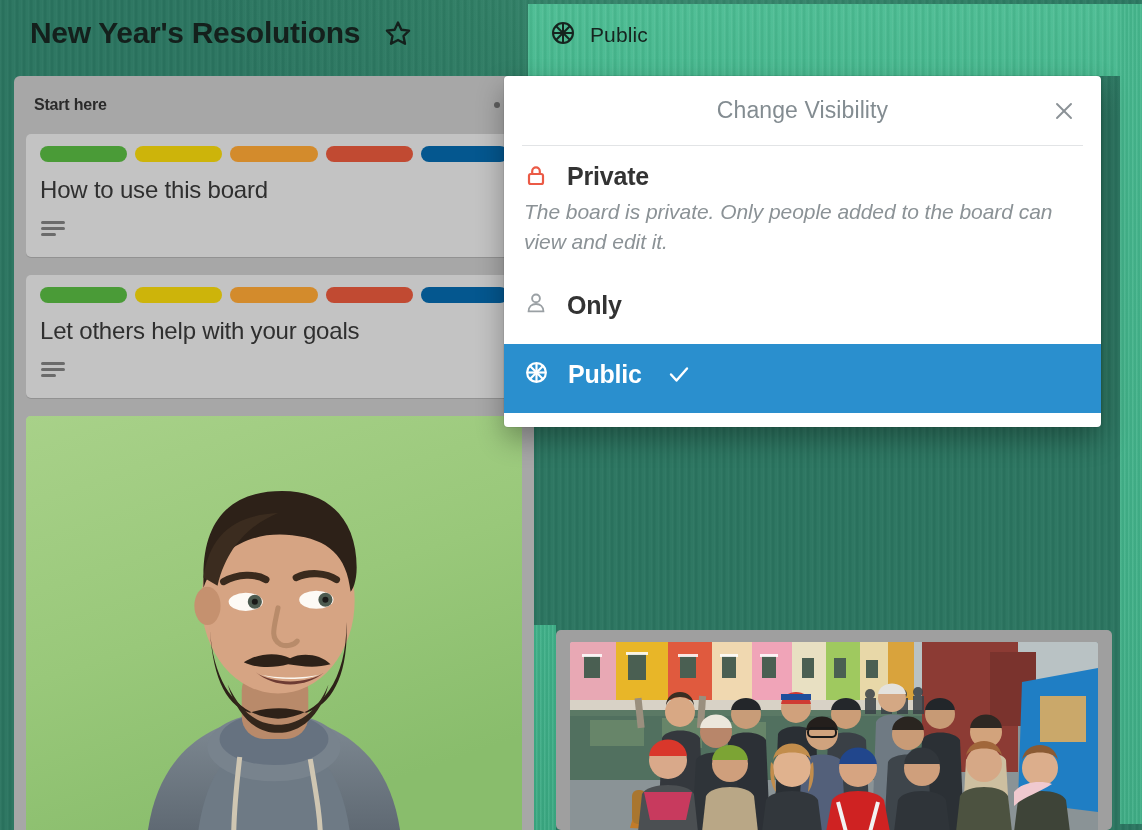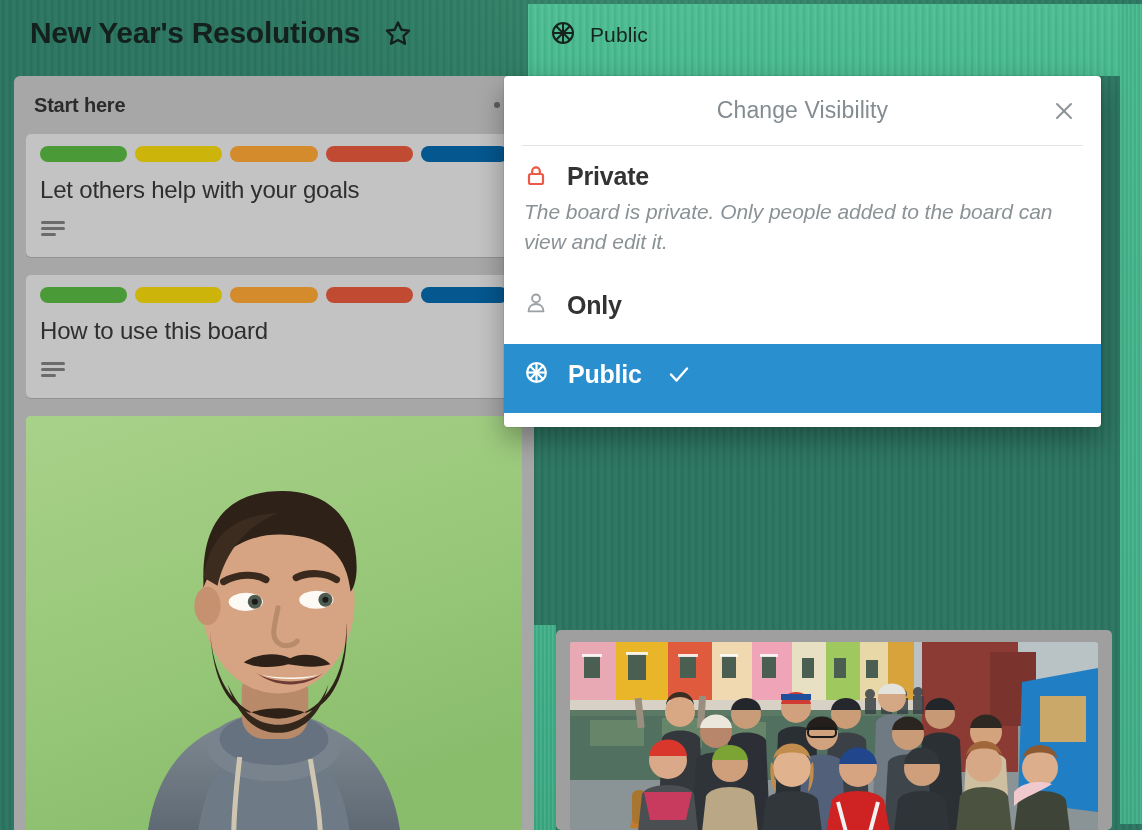--- a/index.html
+++ b/index.html
@@ -86,21 +86,21 @@
     background: #a7a7a7;
     border-radius: 6px;
     padding: 0 12px;
   }
   .list-header {
     height: 58px; display: flex; align-items: center;
     justify-content: space-between;
     padding: 0 10px 0 8px;
   }
   .list-title {
-    font-size: 20px; font-weight: bold; color: #2b2b2b;
+    font-size: 16px; font-weight: bold; color: #2b2b2b;
     letter-spacing: -0.2px;
   }
   .list-menu {
     display: flex; gap: 5px; align-items: center;
     padding: 6px 4px; cursor: pointer; margin-right: -14px;
   }
   .list-menu i {
     display: block; width: 6px; height: 6px; border-radius: 50%;
     background: #5e5e5e;
   }
@@ -241,41 +241,41 @@
     </div>
 
     <div class="card">
       <div class="labels">
         <span class="label" style="background:#4a9b37"></span>
         <span class="label" style="background:#cdb40a"></span>
         <span class="label" style="background:#d38b2c"></span>
         <span class="label" style="background:#c14a32"></span>
         <span class="label" style="background:#04578f"></span>
       </div>
-      <div class="card-title">Let others help with your goals</div>
+      <div class="card-title">How to use this board</div>
       <div class="card-badges">
         <span class="badge-desc">
           <svg width="26" height="20" viewBox="0 0 26 20">
             <rect x="1" y="2" width="24" height="3" rx="1.5" fill="#6b6b6b"></rect>
             <rect x="1" y="8" width="24" height="3" rx="1.5" fill="#6b6b6b"></rect>
             <rect x="1" y="14" width="15" height="3" rx="1.5" fill="#6b6b6b"></rect>
           </svg>
         </span>
       </div>
     </div>
 
     <div class="card">
       <div class="labels">
         <span class="label" style="background:#4a9b37"></span>
         <span class="label" style="background:#cdb40a"></span>
         <span class="label" style="background:#d38b2c"></span>
         <span class="label" style="background:#c14a32"></span>
         <span class="label" style="background:#04578f"></span>
       </div>
-      <div class="card-title">How to use this board</div>
+      <div class="card-title">Let others help with your goals</div>
       <div class="card-badges">
         <span class="badge-desc">
           <svg width="26" height="20" viewBox="0 0 26 20">
             <rect x="1" y="2" width="24" height="3" rx="1.5" fill="#6b6b6b"></rect>
             <rect x="1" y="8" width="24" height="3" rx="1.5" fill="#6b6b6b"></rect>
             <rect x="1" y="14" width="15" height="3" rx="1.5" fill="#6b6b6b"></rect>
           </svg>
         </span>
       </div>
     </div>

